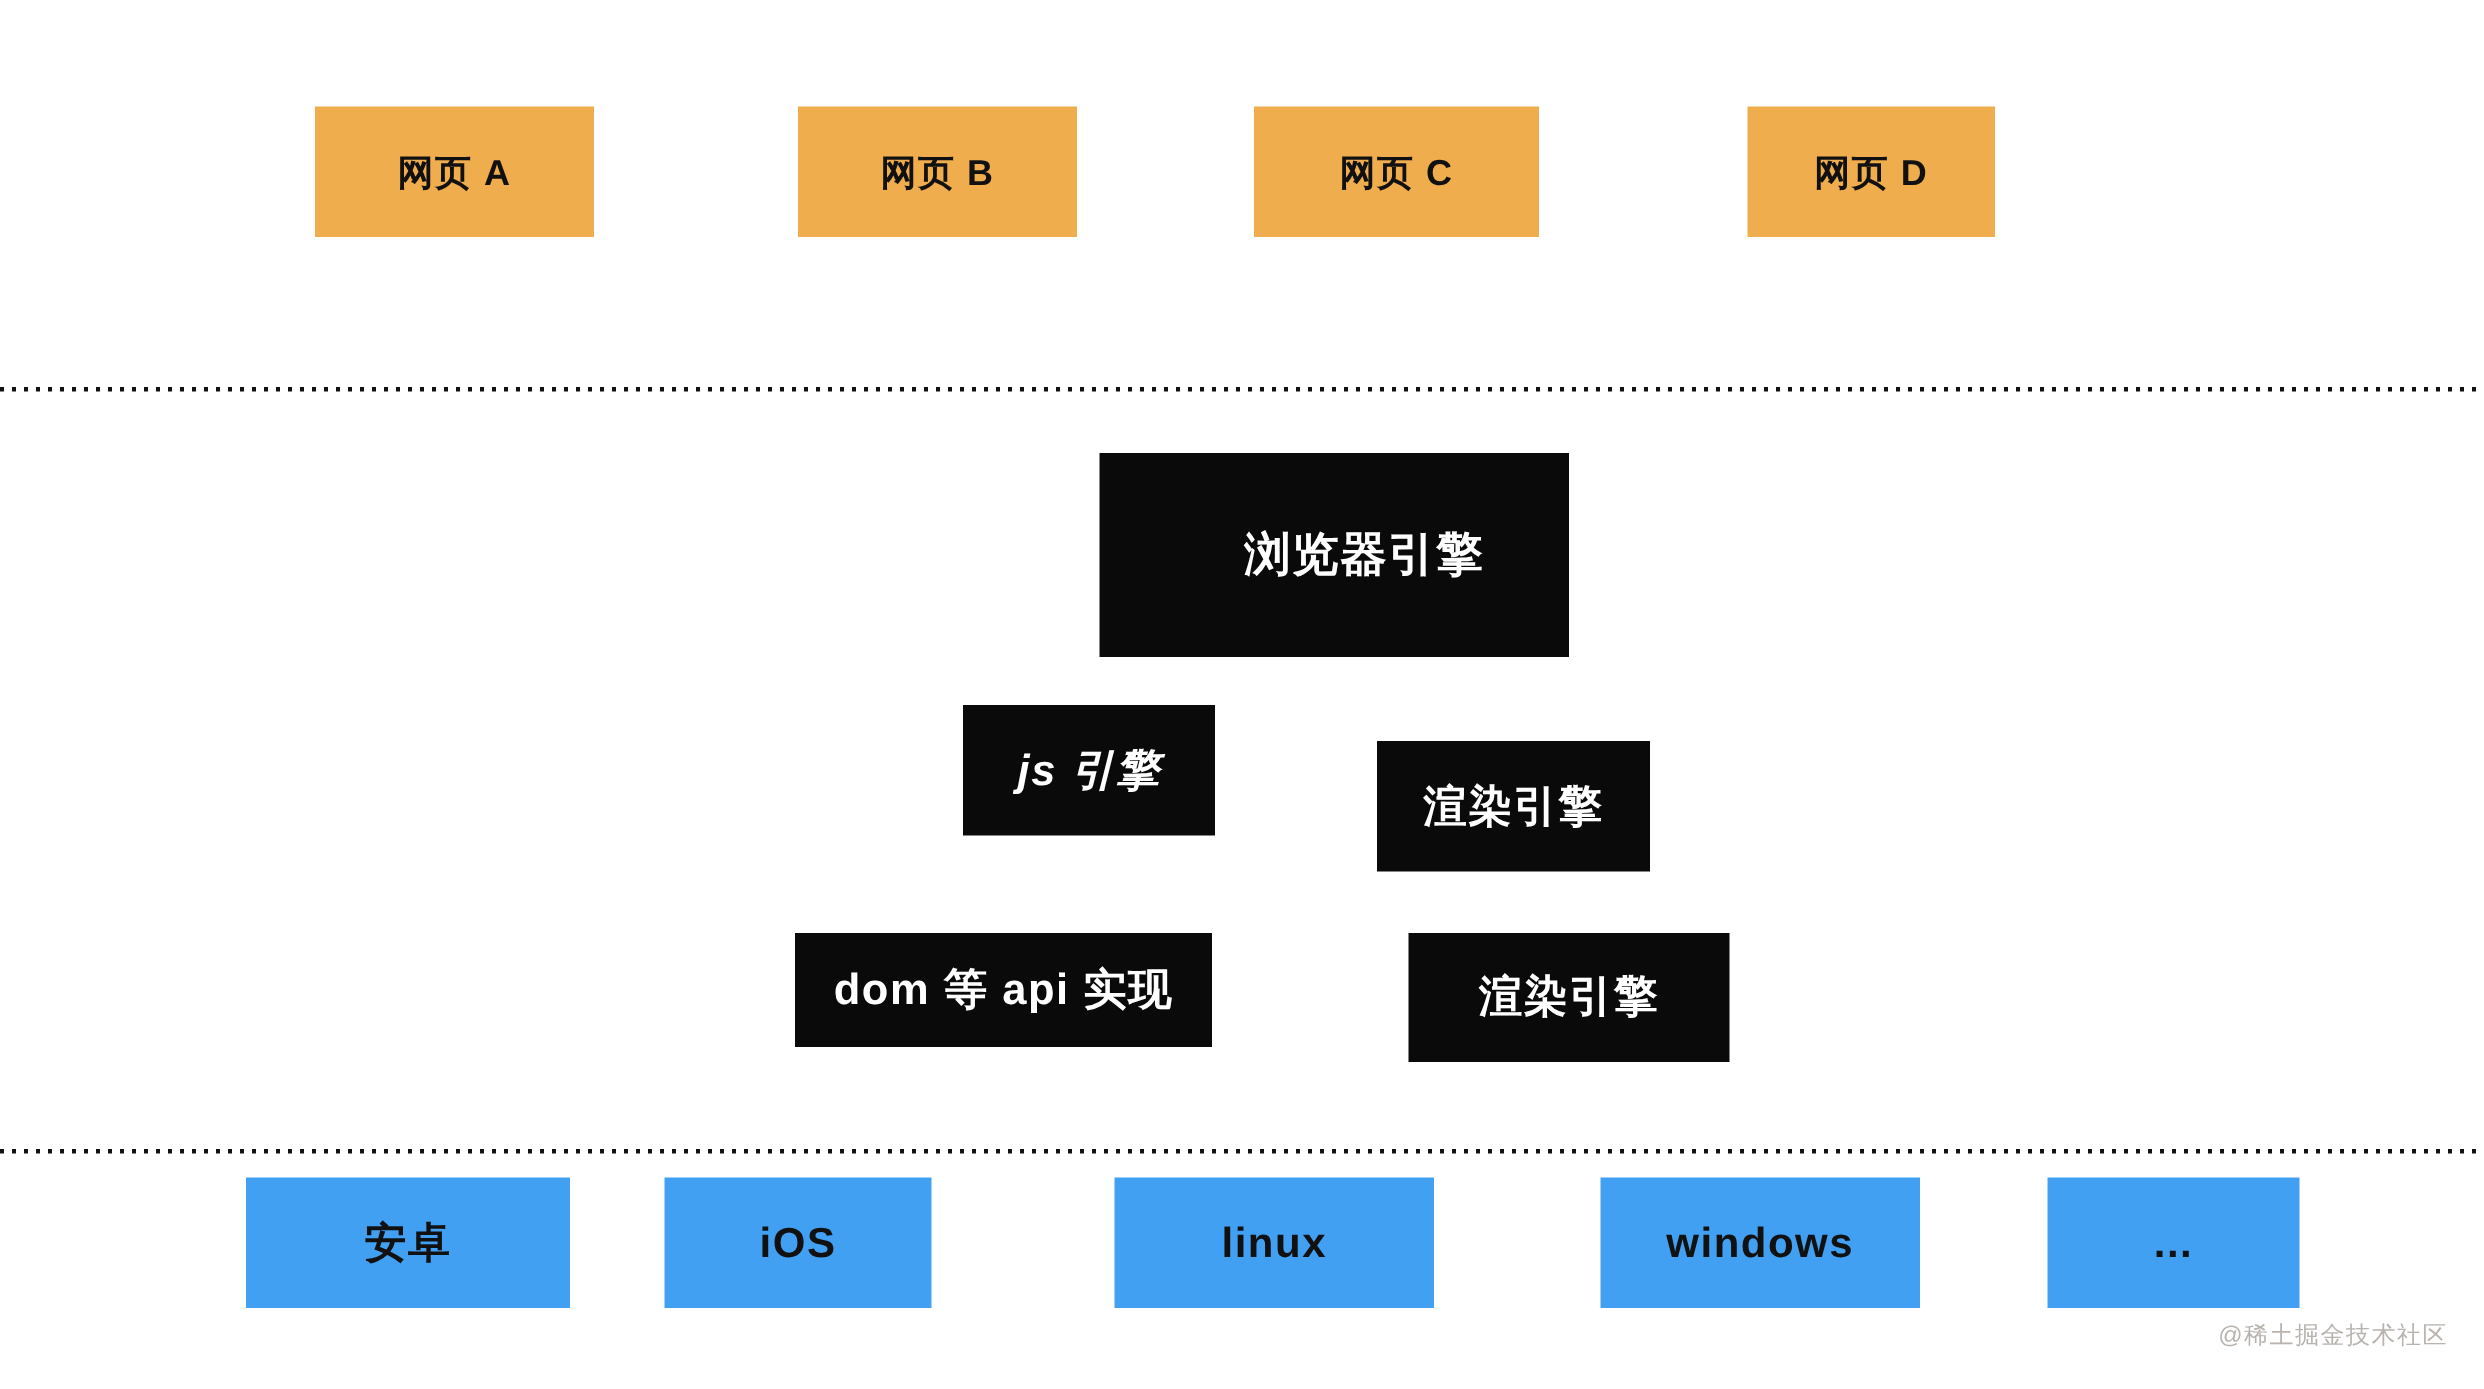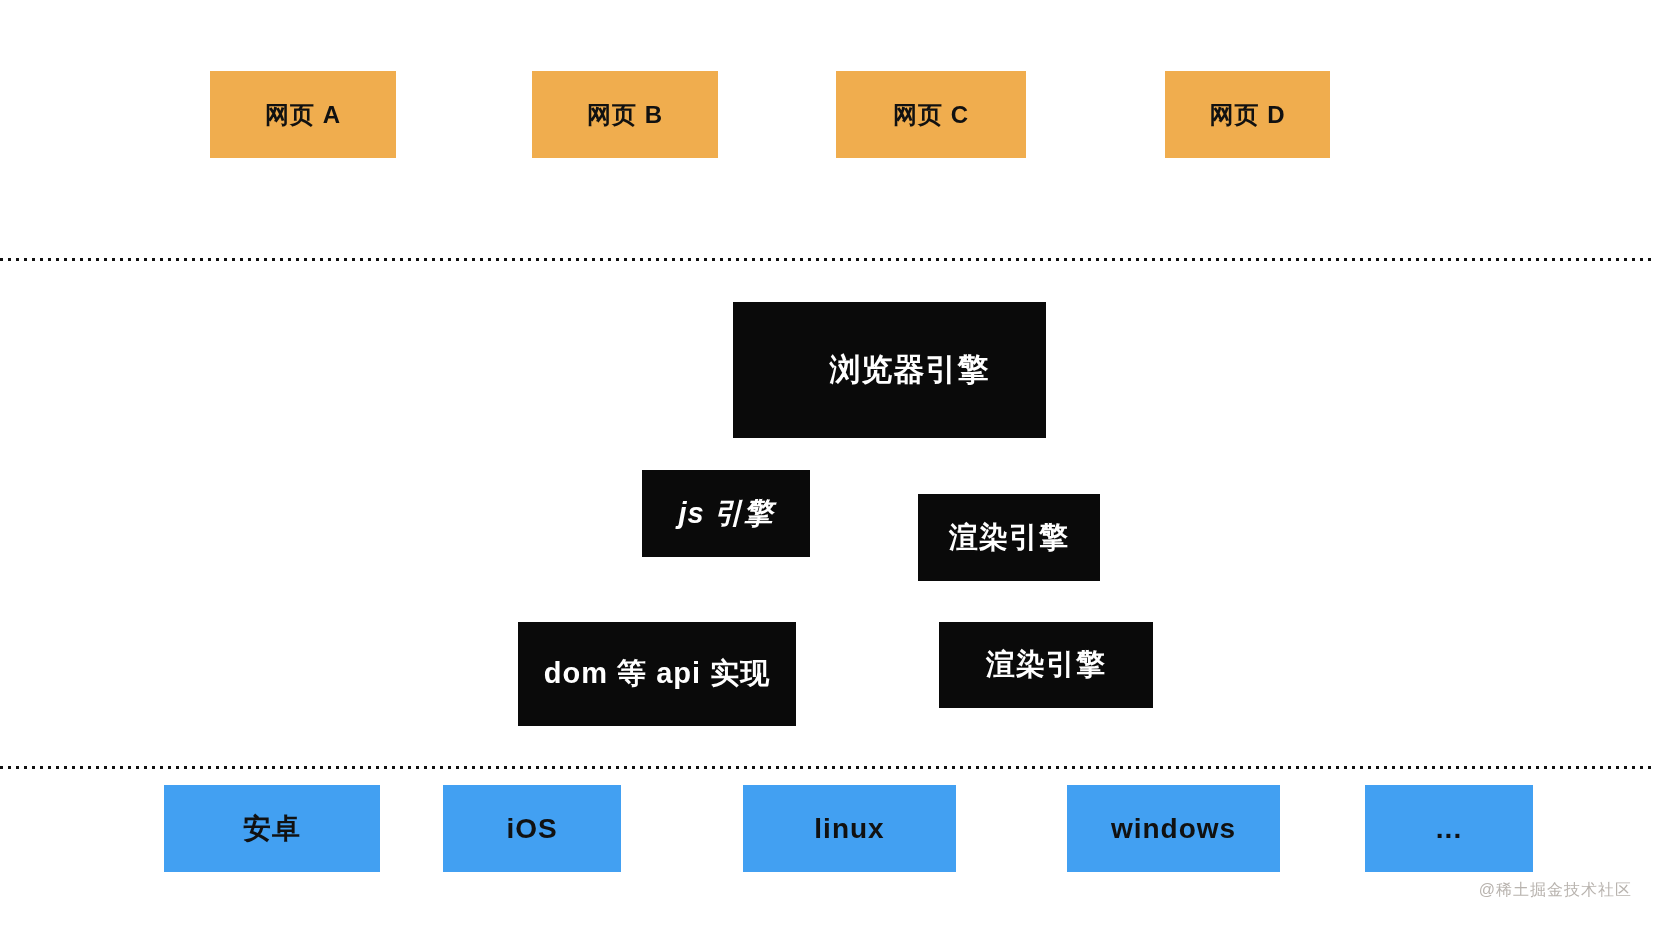--- a/index.html
+++ b/index.html
@@ -60,21 +60,21 @@
   .web-b { left: 532px; width: 186px; }
   .web-c { left: 836px; width: 190px; }
   .web-d { left: 1165px; width: 165px; }
   
   .divider-top { top: 258px; }
   .divider-bottom { top: 766px; }
   
   .browser-engine { left: 733px; top: 302px; width: 273px; height: 136px; font-size: 31px; padding-left: 40px; }
   .js-engine      { left: 642px; top: 470px; width: 168px; height: 87px; font-style: italic; }
   .render-engine  { left: 918px; top: 494px; width: 182px; height: 87px; }
-  .dom-api-impl   { left: 518px; top: 622px; width: 278px; height: 104px; }
+  .dom-api-impl   { left: 530px; top: 622px; width: 278px; height: 76px; }
   .render-impl    { left: 939px; top: 622px; width: 214px; height: 86px; }
   
   .os-android { left: 164px;  width: 216px; }
   .os-ios     { left: 443px;  width: 178px; }
   .os-linux   { left: 743px;  width: 213px; }
   .os-windows { left: 1067px; width: 213px; }
   .os-more    { left: 1365px; width: 168px; }
   .watermark {
     position: absolute;
     right: 24px;

